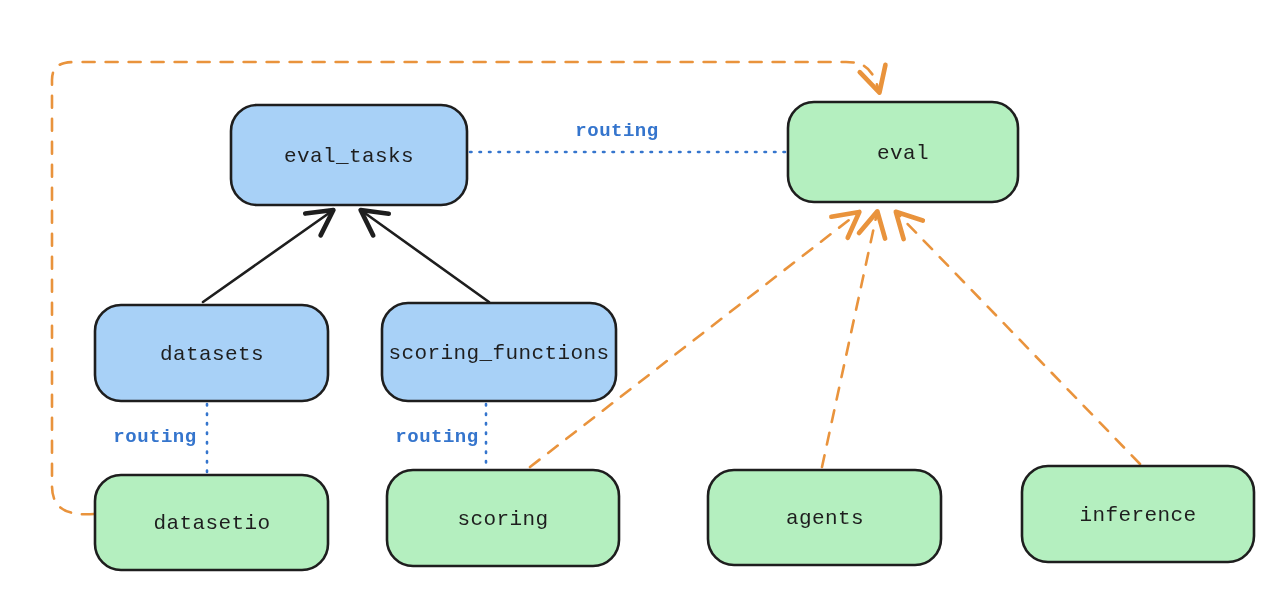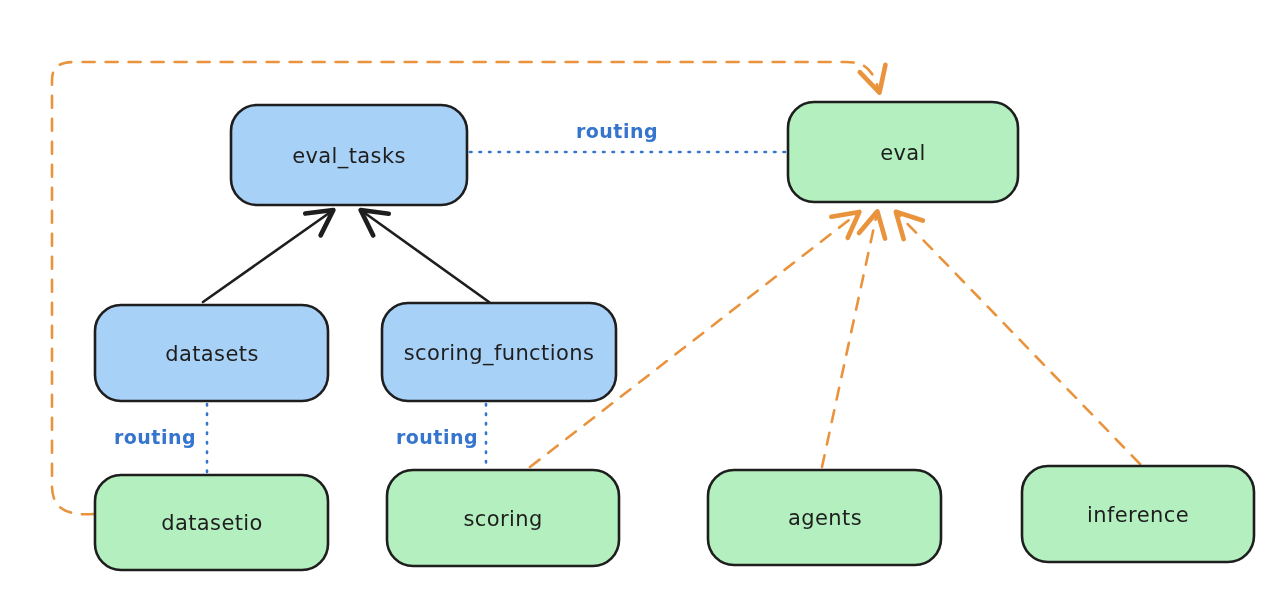--- a/index.html
+++ b/index.html
@@ -7,20 +7,21 @@
     padding: 0;
     background: #ffffff;
     font-family: "DejaVu Sans", sans-serif;
   }
   .canvas {
     position: relative;
     width: 1280px;
     height: 596px;
     background: #ffffff;
     overflow: hidden;
+    font-family: Liberation Mono, monospace;
   }
   svg { display: block; }
   .node-box {
     stroke: #1e1e1e;
     stroke-width: 2.6;
   }
   .node-label {
     fill: #1e1e1e;
     font-size: 21px;
     letter-spacing: 0.4px;

